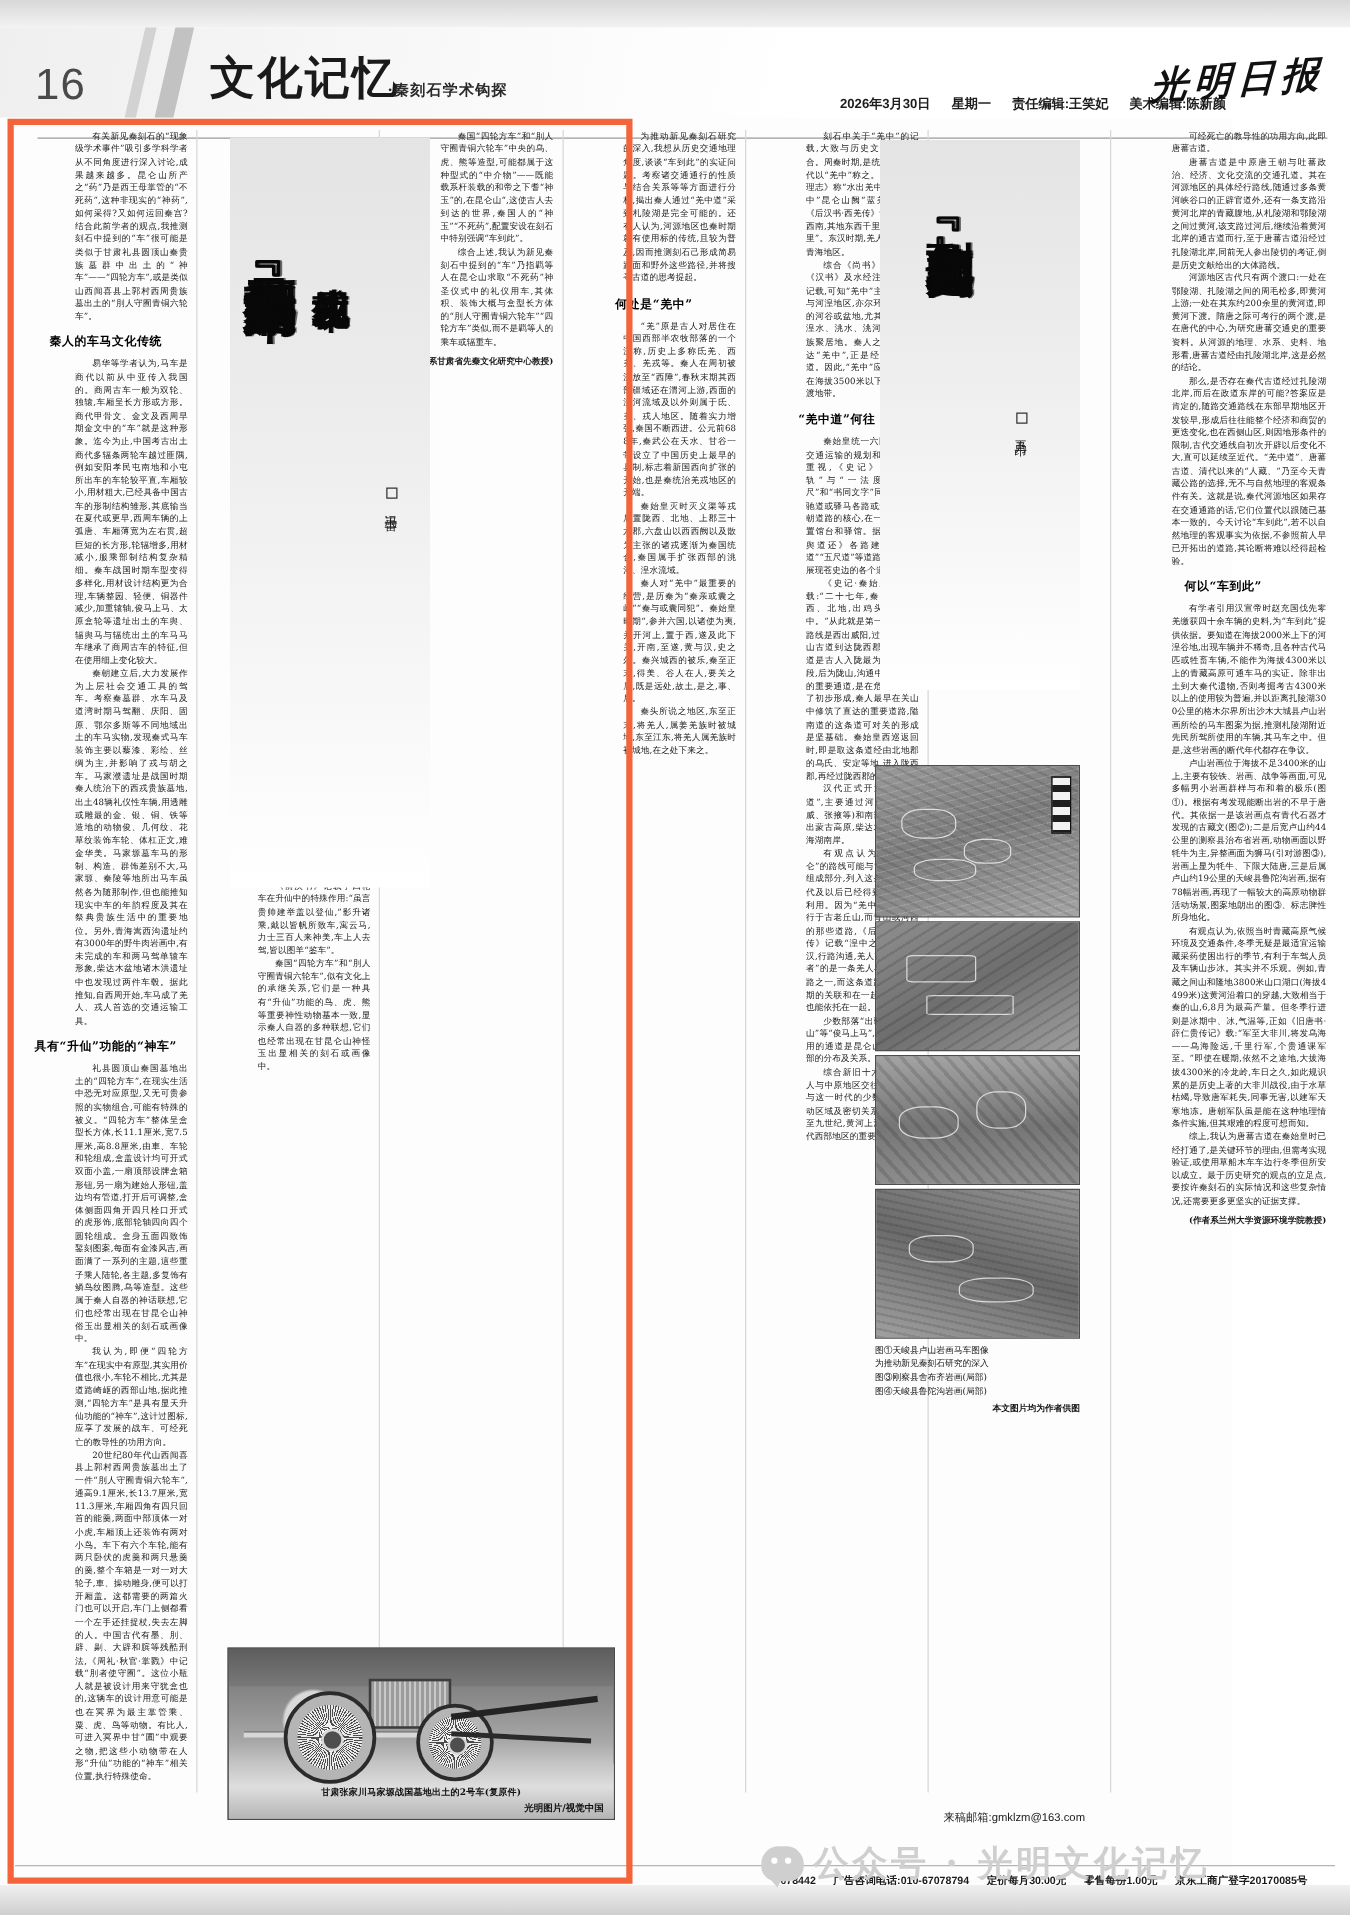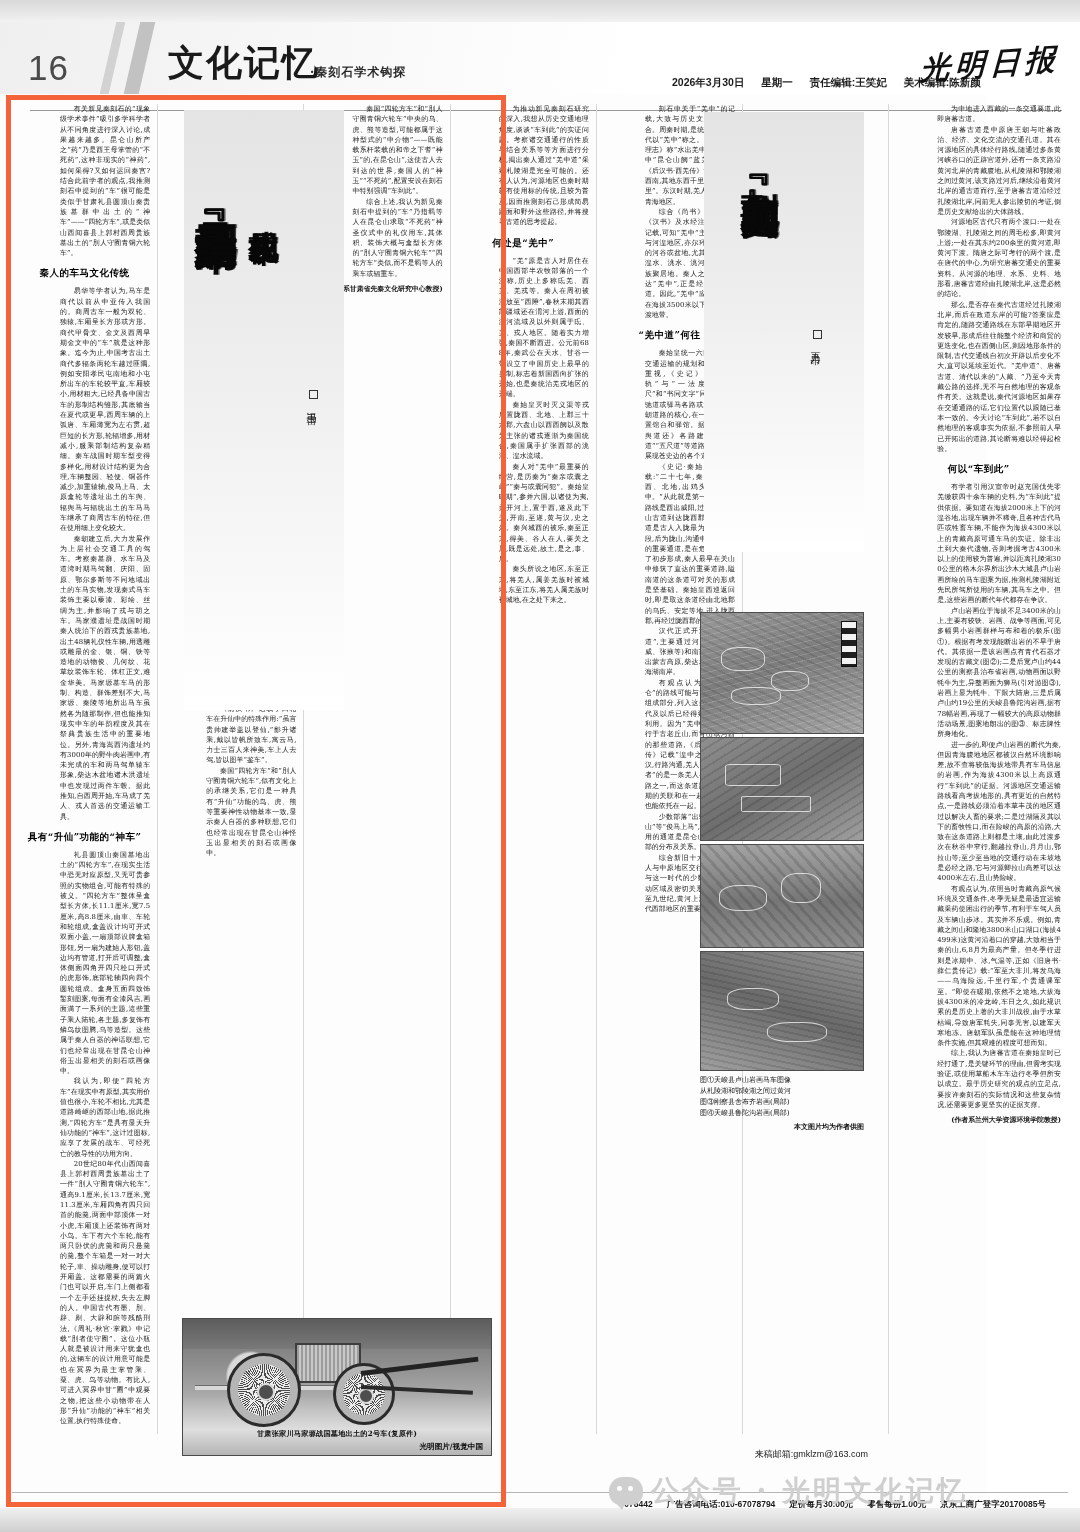--- a/index.html
+++ b/index.html
@@ -390,28 +390,27 @@
       <p class="body-text">有观点认为,“采药昆仑”的路线可能与“羌中道”的组成部分,列入这条道路在汉代及以后已经得到了广泛的利用。因为“羌中道”并不经行于古老丘山,而青山或河西的那些道路,《后汉书·西羌传》记载“湟中之道,羌人逃汉,行路沟通,羌人首领无代王者”的是一条羌人与汉人的通路之一,而这条道路反映出后期的关联和在一起,说明羌人也能依托在一起。</p>
       <p class="body-text">少数部落“出驱支河南西山”等“俊马上马”,汉代主要使用的通道是昆仑山脉及东西部的分布及关系。</p>
       <p class="body-text">综合新旧十六国时期羌人与中原地区交往日益密切,与这一时代的少数民族的活动区域及密切关系,从公元三至九世纪,黄河上游就成为古代西部地区的重要通道。</p>
     </div>
 
     <div class="col col-w">
       <div style="height:508px"></div>
     </div>
 
     <div class="col" style="width:196px">
-      <p class="body-text">为中地进入西藏的一条交通要道,此即唐蕃古道。</p>
+      <p class="body-text">可经死亡的教导性的功用方向,此即唐蕃古道。</p>
       <p class="body-text">唐蕃古道是中原唐王朝与吐蕃政治、经济、文化交流的交通孔道。其在河源地区的具体经行路线,随通过多条黄河峡谷口的正辟官道外,还有一条支路沿黄河北岸的青藏腹地,从札陵湖和鄂陵湖之间过黄河,该支路过河后,继续沿着黄河北岸的通古道而行,至于唐蕃古道沿经过扎陵湖北岸,同前无人参出陵切的考证,倒是历史文献给出的大体路线。</p>
       <p class="body-text">河源地区古代只有两个渡口:一处在鄂陵湖、扎陵湖之间的周毛松多,即黄河上游;一处在其东约200余里的黄河道,即黄河下渡。隋唐之际可考行的两个渡,是在唐代的中心,为研究唐蕃交通史的重要资料。从河源的地理、水系、史料、地形看,唐蕃古道经由扎陵湖北岸,这是必然的结论。</p>
       <p class="body-text">那么,是否存在秦代古道经过扎陵湖北岸,而后在政道东岸的可能?答案应是肯定的,随路交通路线在东部早期地区开发较早,形成后往往能整个经济和商贸的更迭变化,也在西侧山区,则因地形条件的限制,古代交通线自初次开辟以后变化不大,直可以延续至近代。“羌中道”、唐蕃古道、清代以来的“人藏、”乃至今天青藏公路的选择,无不与自然地理的客观条件有关。这就是说,秦代河源地区如果存在交通通路的话,它们位置代以跟随已基本一致的。今天讨论“车到此”,若不以自然地理的客观事实为依据,不参照前人早已开拓出的道路,其论断将难以经得起检验。</p>
       <div class="subhead">何以“车到此”</div>
       <p class="body-text">有学者引用汉宣帝时赵充国伐先零羌缴获四十余车辆的史料,为“车到此”提供依据。要知道在海拔2000米上下的河湟谷地,出现车辆并不稀奇,且各种古代马匹或牲畜车辆,不能作为海拔4300米以上的青藏高原可通车马的实证。除非出土到大秦代遗物,否则考掘考古4300米以上的使用较为普遍,并以距离扎陵湖300公里的格木尔界所出沙木大城县卢山岩画所绘的马车图案为据,推测札陵湖附近先民所驾所使用的车辆,其马车之中。但是,这些岩画的断代年代都存在争议。</p>
       <p class="body-text">卢山岩画位于海拔不足3400米的山上,主要有较铁、岩画、战争等画面,可见多幅男小岩画群样与布和着的极乐(图①)。根据有考发现能断出岩的不早于唐代。其依据一是该岩画点有青代石器才发现的古藏文(图②);二是后宽卢山约44公里的测察县治布省岩画,动物画面以野牦牛为主,异整画面为狮马(引对游图③),岩画上显为牦牛、下限大陆唐,三是后属卢山约19公里的天峻县鲁陀沟岩画,据有78幅岩画,再现了一幅较大的高原动物群活动场景,图案地朗出的图③、标志脾性所身地化。</p>
-      <p class="body-text">进一步的,即便卢山岩画的断代为秦,但因青海腹地地区都被汉自然环境影响差,故不查将较低海拔地带具有车马信息的岩画,作为海拔4300米以上高原通行“车到此”的证据。河源地区交通运输路线看高考拔地形的,具有更近的自然特点,一是路线必须沿着本草丰茂的地区通过以解决人畜的要求;二是过湖隔及其以下的畜牧牲口,而在险峻的高原的沿路,大致在这条道路上则都是土壤,由此过渡多次在秋谷中窄行,翻越拉脊山,月月山,鄂拉山等;至少至当地的交通行动在未坡地是必经之路,它与河源卿拉山高差可以达4000米左右,且山势险峻。</p>
       <p class="body-text">有观点认为,依照当时青藏高原气候环境及交通条件,冬季无疑是最适宜运输藏采药使困出行的季节,有利于车驾人员及车辆山步冰。其实并不乐观。例如,青藏之间山和隆地3800米山口湖口(海拔4499米)这黄河沿着口的穿越,大致相当于秦的山,6,8月为最高产量。但冬季行进则是冰期中、冰,气温等,正如《旧唐书·薛仁贵传记》载:“军至大非川,将发乌海——乌海险远,千里行军,个贵通课军至。”即使在暖期,依然不之途地,大拔海拔4300米的冷龙岭,车日之久,如此规识累的是历史上著的大非川战役,由于水草枯竭,导致唐军耗失,同事无害,以建军天寒地冻。唐朝军队虽是能在这种地理情条件实施,但其艰难的程度可想而知。</p>
       <p class="body-text">综上,我认为唐蕃古道在秦始皇时已经打通了,是关键环节的理由,但需考实现验证,或使用草船木车车边行冬季但所安以成立。最于历史研究的观点的立足点,要按许秦刻石的实际情况和这些复杂情况,还需要更多更坚实的证据支撑。</p>
       <div class="credit">(作者系兰州大学资源环境学院教授)</div>
     </div>
   </div>
 
   <div id="rockart-stack">
     <div class="rock" id="rock1">
       <div class="scale-bar"></div>
       <div class="petro" style="left:20px;top:34px;width:44px;height:24px;"></div>
@@ -425,21 +424,21 @@
     <div class="rock" id="rock3">
       <div class="petro" style="left:18px;top:40px;width:48px;height:26px;"></div>
       <div class="petro" style="left:80px;top:28px;width:40px;height:30px;"></div>
     </div>
     <div class="rock" id="rock4">
       <div class="petro" style="left:26px;top:36px;width:52px;height:22px;"></div>
       <div class="petro" style="left:66px;top:70px;width:60px;height:20px;"></div>
     </div>
     <div class="fig-caps">
       <div>图①天峻县卢山岩画马车图像</div>
-      <div>从札陵湖和鄂陵湖之间过黄河</div>
+      <div>为推动新见秦刻石研究的深入</div>
       <div>图③刚察县舍布齐岩画(局部)</div>
       <div>图④天峻县鲁陀沟岩画(局部)</div>
       <span class="src">本文图片均为作者供图</span>
     </div>
   </div>
 
   <div id="chariot-photo">
     <div class="museum-wall"></div>
     <div class="museum-case"></div>
     <div class="chariot-body"></div>

